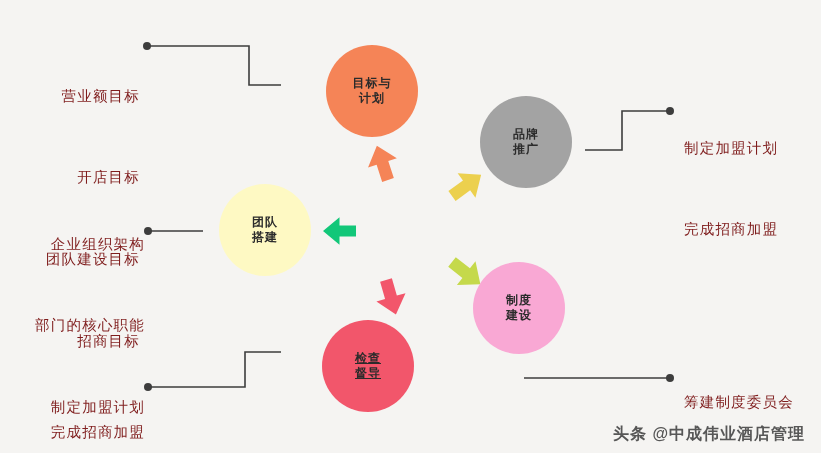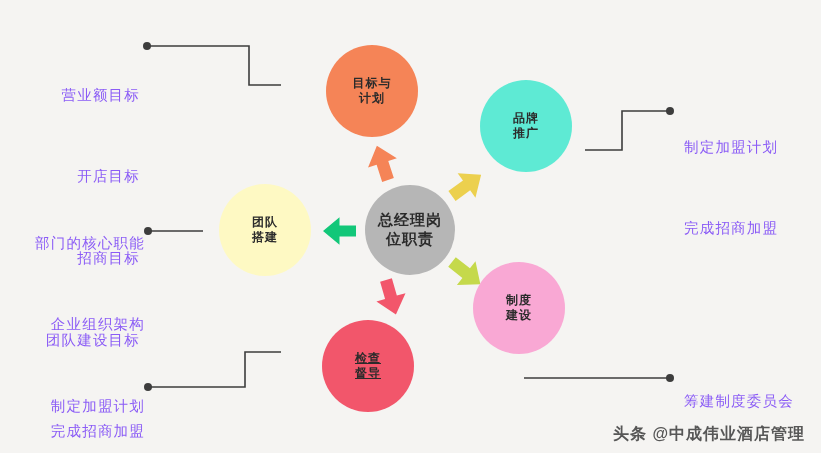--- a/index.html
+++ b/index.html
@@ -41,25 +41,25 @@
   .node-center {
     font-size: 15px;
     font-weight: 600;
   }
   .node-spoke {
     font-size: 12px;
     font-weight: 600;
   }
   .textblock {
     position: absolute;
-    color: #8b5cf6;
+    color: #7f1d1d;
     font-size: 14.5px;
     line-height: 1.88;
     letter-spacing: 1.2px;
-    font-family: Liberation Mono, monospace;
+    font-family: Liberation Serif, serif;
     white-space: pre;
   }
   .tb-right { text-align: right; }
   .tb-left  { text-align: left; }
   .watermark {
     position: absolute;
     right: 16px;
     bottom: 8px;
     font-size: 16px;
     font-weight: 700;
@@ -94,31 +94,27 @@
   <svg class="svg-layer" viewBox="0 0 821 453" width="821" height="453" xmlns="http://www.w3.org/2000/svg">
     <g id="arrows">
         <polygon points="36,0 18,15.12 18,6.12 0,6.12 0,-6.12 18,-6.12 18,-15.12" fill="#f58457" transform="translate(388,180) rotate(-108)" stroke-linejoin="round"></polygon>
         <polygon points="36,0 18,15.12 18,6.12 0,6.12 0,-6.12 18,-6.12 18,-15.12" fill="#ecd04e" transform="translate(452,196) rotate(-36)" stroke-linejoin="round"></polygon>
         <polygon points="36,0 18,15.12 18,6.12 0,6.12 0,-6.12 18,-6.12 18,-15.12" fill="#c5d94b" transform="translate(452,262) rotate(38)" stroke-linejoin="round"></polygon>
         <polygon points="36,0 18,15.12 18,6.12 0,6.12 0,-6.12 18,-6.12 18,-15.12" fill="#f2566b" transform="translate(386,280) rotate(74)" stroke-linejoin="round"></polygon>
         <polygon points="33,0 16.5,13.86 16.5,5.61 0,5.61 0,-5.61 16.5,-5.61 16.5,-13.86" fill="#12c779" transform="translate(356,231) rotate(180)" stroke-linejoin="round"></polygon>
       </g>
   </svg>
 
-  <div class="node node-center" style="left:365px; top:185px; width:90px; height:90px; background:#b6b6b6;">
-    <span>总经理岗
-位职责</span>
-  </div>
 
   <div class="node node-spoke" style="left:326px; top:45px; width:92px; height:92px; background:#f58457;">
     <span>目标与
 计划</span>
   </div>
 
-  <div class="node node-spoke" style="left:480px; top:80px; width:92px; height:92px; background:#5eead4;">
+  <div class="node node-spoke" style="left:480px; top:96px; width:92px; height:92px; background:#a3a3a3;">
     <span>品牌
 推广</span>
   </div>
 
   <div class="node node-spoke" style="left:473px; top:262px; width:92px; height:92px; background:#f9a8d4;">
     <span>制度
 建设</span>
   </div>
 
   <div class="node node-spoke" style="left:322px; top:320px; width:92px; height:92px; background:#f2566b;text-decoration:underline;">
@@ -127,32 +123,32 @@
   </div>
 
   <div class="node node-spoke" style="left:219px; top:184px; width:92px; height:92px; background:#fef9c3;">
     <span>团队
 搭建</span>
   </div>
 
   <div class="textblock tb-right" style="left:10px; top:28px; width:130px;">
     <div>营业额目标</div>
     <div>开店目标</div>
+    <div>团队建设目标</div>
     <div>招商目标</div>
-    <div>团队建设目标</div>
   </div>
 
   <div class="textblock tb-left" style="left:684px; top:80px; width:140px;">
     <div>制定加盟计划</div>
     <div>完成招商加盟</div>
   </div>
 
   <div class="textblock tb-right" style="left:0px; top:176px; width:145px;">
+    <div>企业组织架构</div>
     <div>部门的核心职能</div>
-    <div>企业组织架构</div>
     <div>制定加盟计划</div>
     
   </div>
 
   <div class="textblock tb-right" style="left:0px; top:364px; width:145px;">
     <div>完成招商加盟</div>
     
   </div>
 
   <div class="textblock tb-left" style="left:684px; top:334px; width:150px;">

